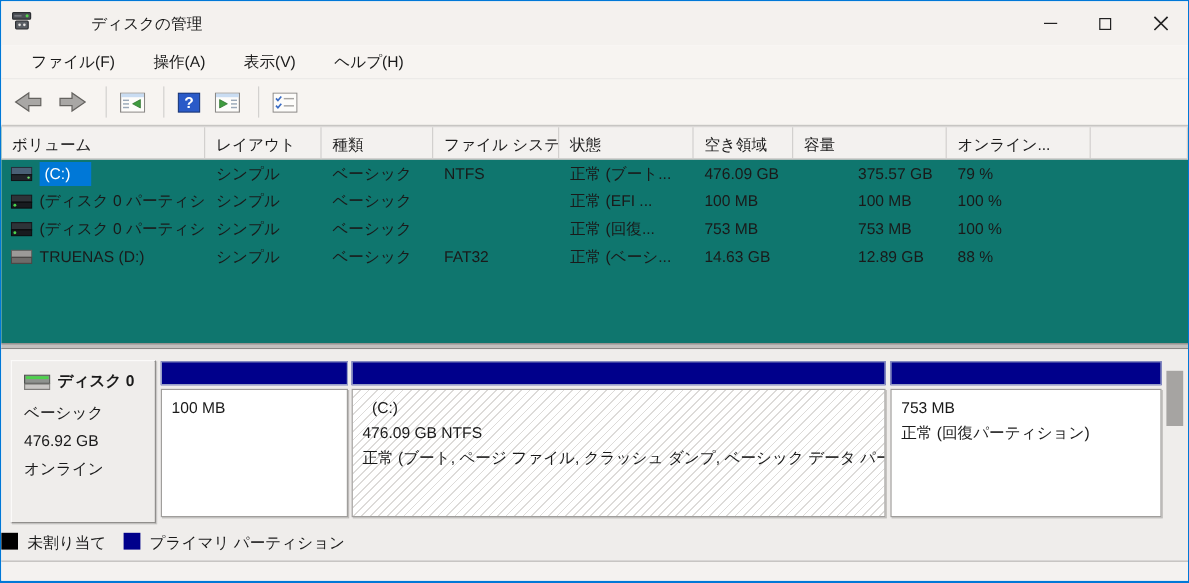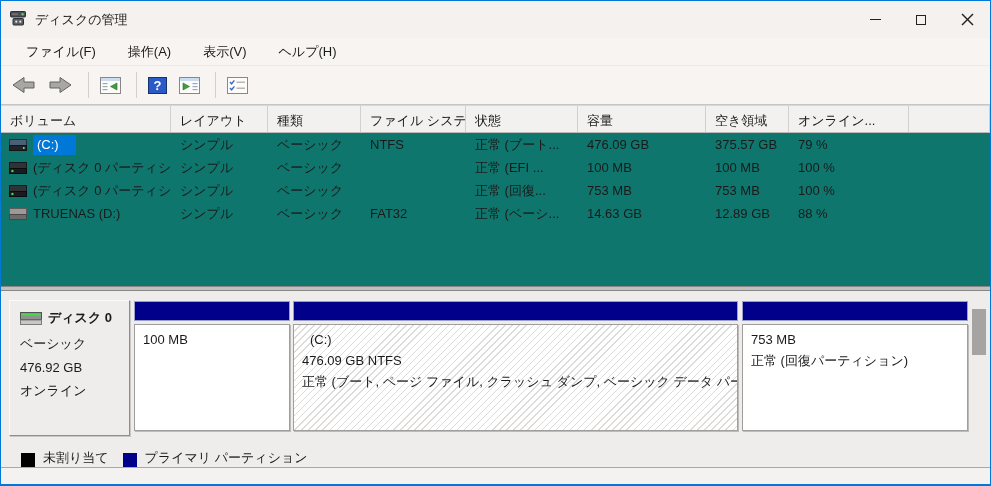--- a/index.html
+++ b/index.html
@@ -6,21 +6,21 @@
   html,body { margin:0; padding:0; background:#d9d7d5; }
   body { font-family:"Liberation Sans","DejaVu Sans",sans-serif; color:#1a1a1a; }
 
   .window {
     position:relative; width:991px; height:486px;
     border:1px solid #0078d7; border-bottom-width:2px;
     background:#ffffff; overflow:hidden;
   }
 
   
-  .titlebar { height:37px; background:#f4f1ee; display:flex; align-items:center; padding-left:9px; }
+  .titlebar { height:37px; background:#f4f1ee; display:flex; align-items:center; padding-left:9px;gap:41px; }
   .title-text { font-size:13px; margin-left:8px; }
   .win-controls { margin-left:auto; display:flex; height:100%; }
   .win-btn { width:46px; height:100%; display:flex; align-items:center; justify-content:center; cursor:default; }
   .glyph-min { width:11px; height:1px; background:#222; display:block; }
   .glyph-max { width:10px; height:10px; border:1px solid #222; display:block; background:transparent; }
 
   
   .menubar { height:27px; background:#f7f4f1; display:flex; align-items:center; padding-left:12px; font-size:13px; }
   .menu-item { padding:4px 13px; margin-right:6px; }
 
@@ -67,21 +67,21 @@
     padding:4px 0 0 8px; font-size:13px; line-height:21px;
     overflow:hidden; white-space:nowrap; box-shadow:1px 1px 0 #bdbbb9;
   }
   .pbody.hatched {
     background-image:repeating-linear-gradient(135deg, rgba(0,0,0,0) 0px, rgba(0,0,0,0) 4px, #dddbd9 4px, #dddbd9 5px);
   }
   .pname { padding-left:8px; }
 
   .vscroll-thumb { position:absolute; right:4px; top:18px; width:14px; height:46px; background:#a6a4a2; }
 
-  .legend-row { position:absolute; left:0; right:0; top:153px; height:23px; display:flex; align-items:flex-end; padding-left:20px; font-size:13px; }
+  .legend-row { position:absolute; left:0; right:0; top:153px; height:23px; display:flex; align-items:flex-start; padding-left:0; font-size:13px; }
   .legend-sq { width:14px; height:14px; margin-right:8px; flex:0 0 auto; }
   .legend-sq.unalloc { background:#000000; }
   .legend-sq.primary { background:#00008b; margin-left:14px; }
 
   
   .statusbar { height:17px; background:#f4f2f0; border-top:1px solid #aaa8a6; }
 </style>
 </head>
 <body>
 
@@ -173,22 +173,22 @@
     </span>
   </div>
 
   <div class="listview">
     <div class="lv-header">
       <div class="lv-h c0">ボリューム</div>
       <div class="lv-h c1">レイアウト</div>
       <div class="lv-h c2">種類</div>
       <div class="lv-h c3">ファイル システム</div>
       <div class="lv-h c4">状態</div>
+      <div class="lv-h c6">空き領域</div>
       <div class="lv-h c5">容量</div>
-      <div class="lv-h c6">空き領域</div>
       <div class="lv-h c7">オンライン...</div>
       <div class="lv-h c8"></div>
     </div>
 
     <div class="lv-row">
       <div class="lv-c c0 vol-cell">
         <svg class="drive-ic" width="18" height="12" viewBox="0 0 18 12">
           <rect x="0.5" y="0.5" width="17" height="6" fill="#4a6076" stroke="#25303c"></rect>
           <rect x="0.5" y="6.5" width="17" height="5" fill="#20242a" stroke="#101418"></rect>
           <circle cx="14.8" cy="9" r="1" fill="#6fe06f"></circle>

